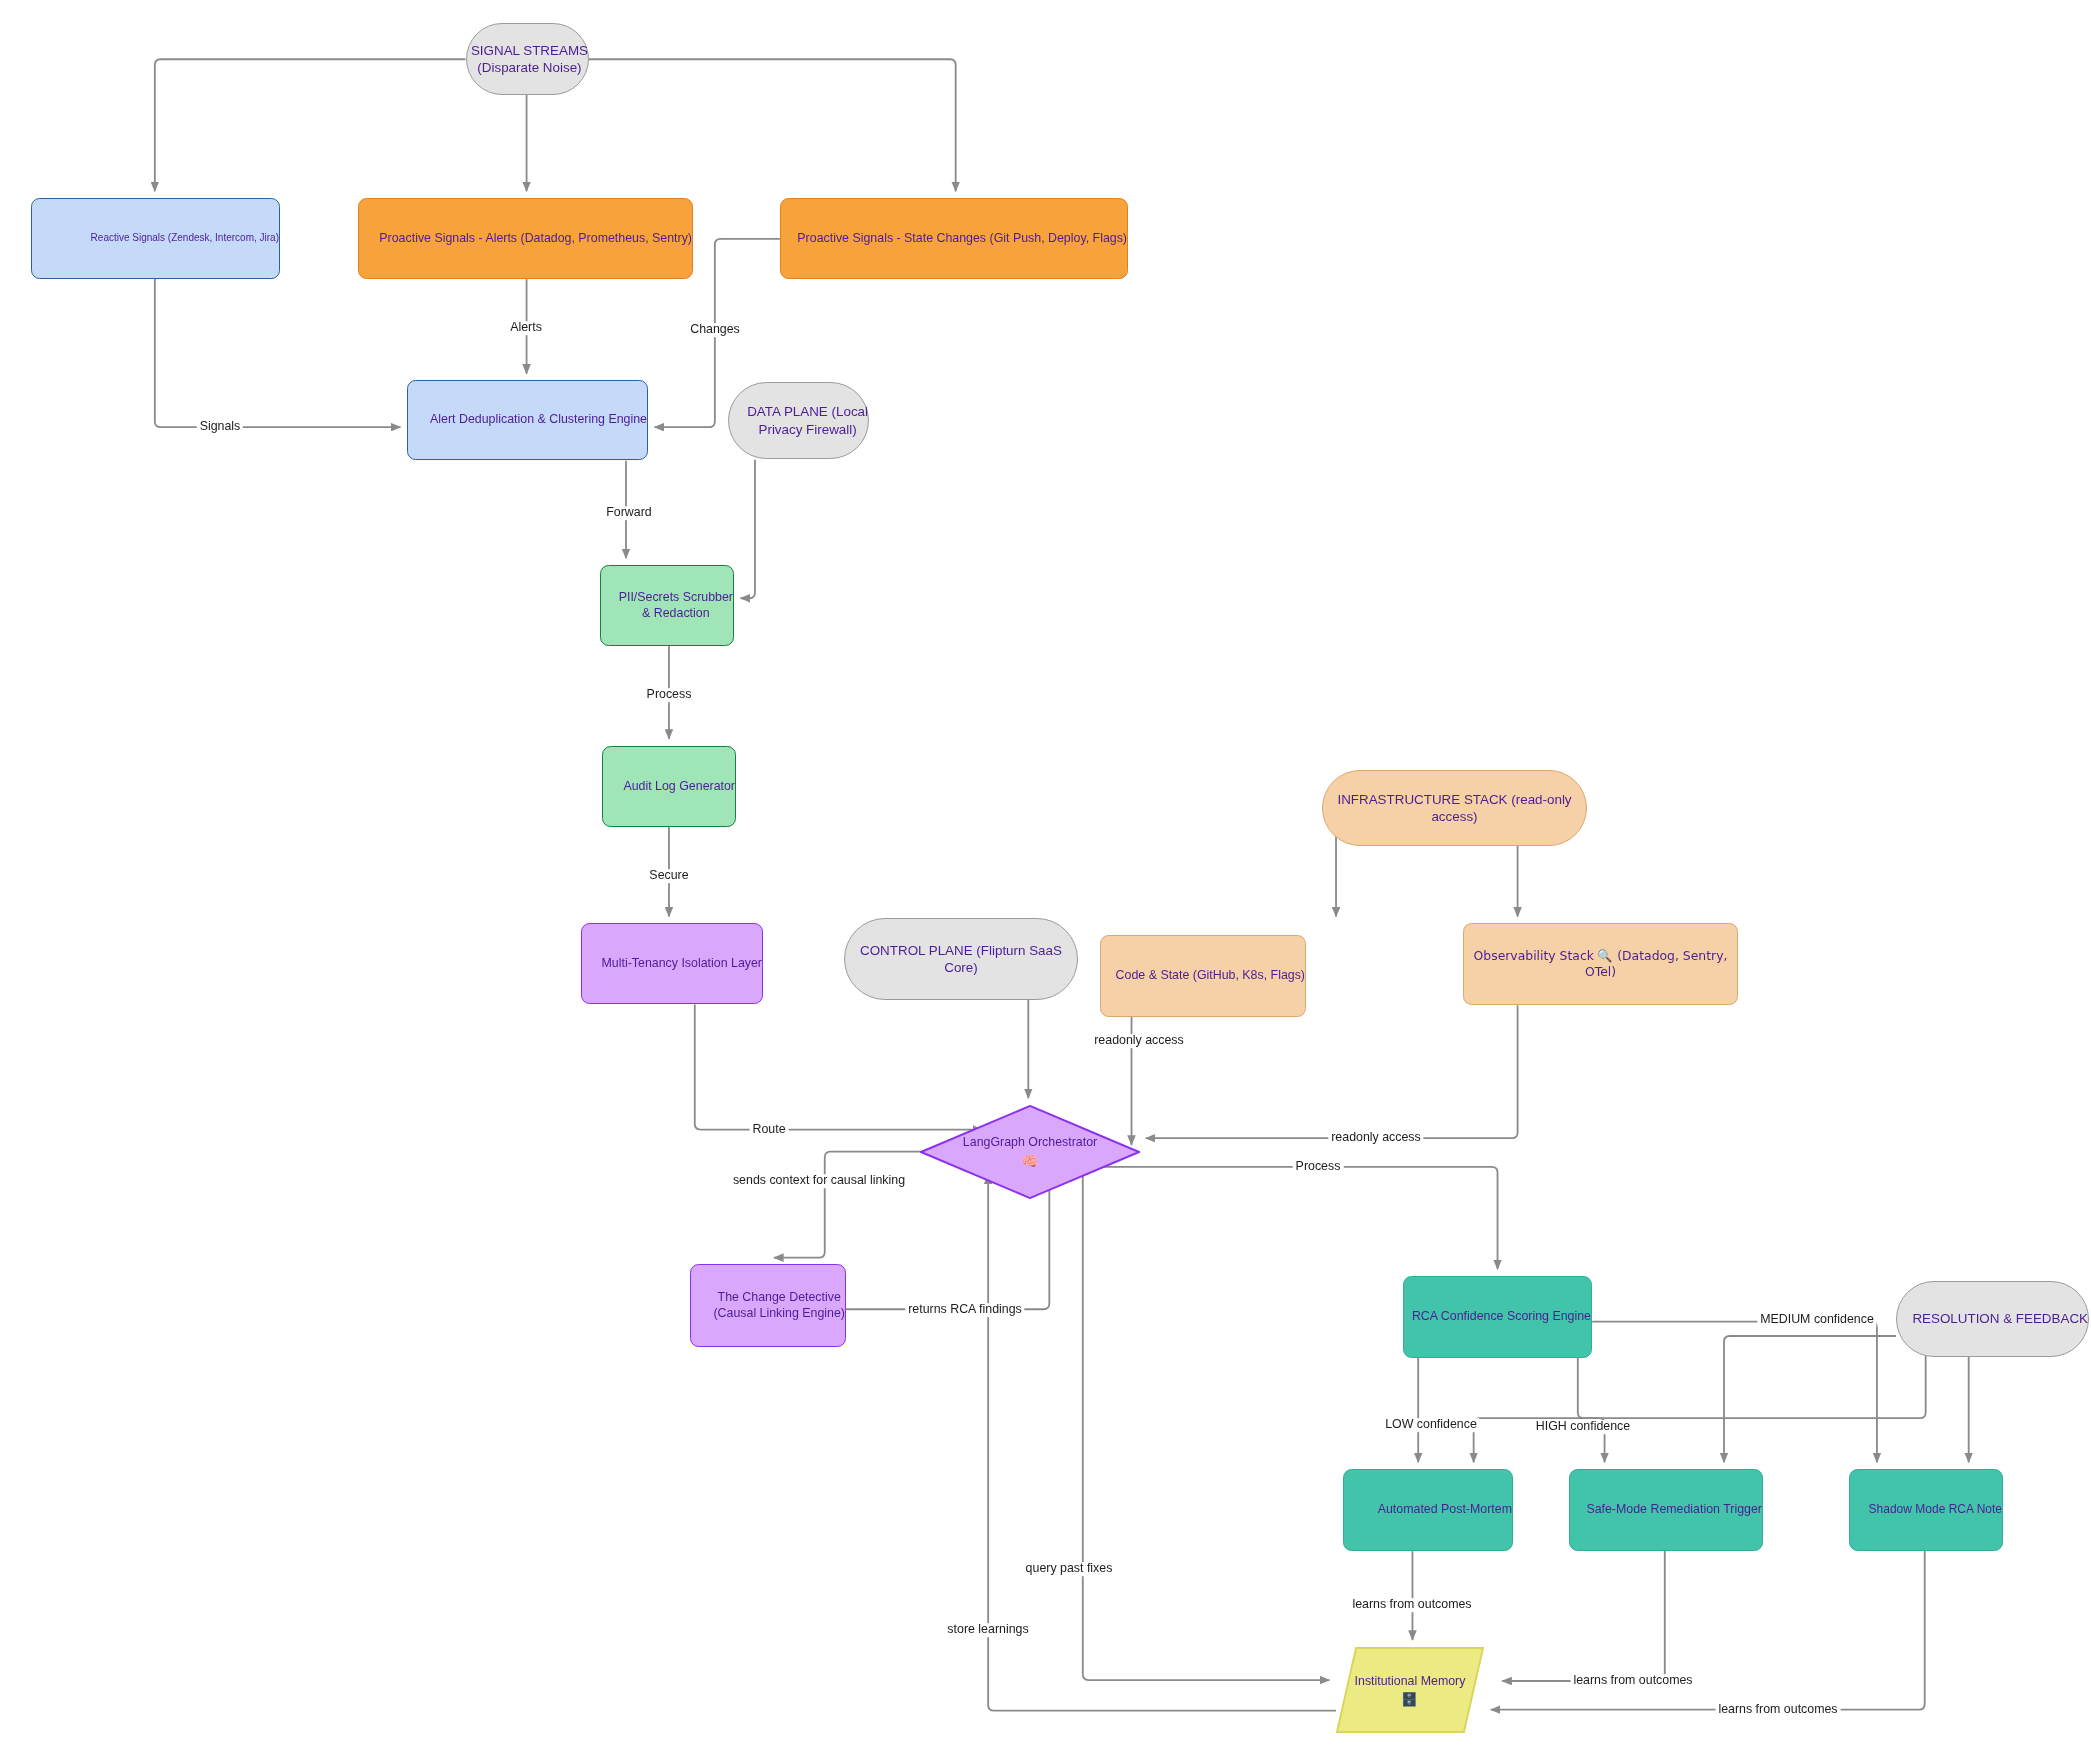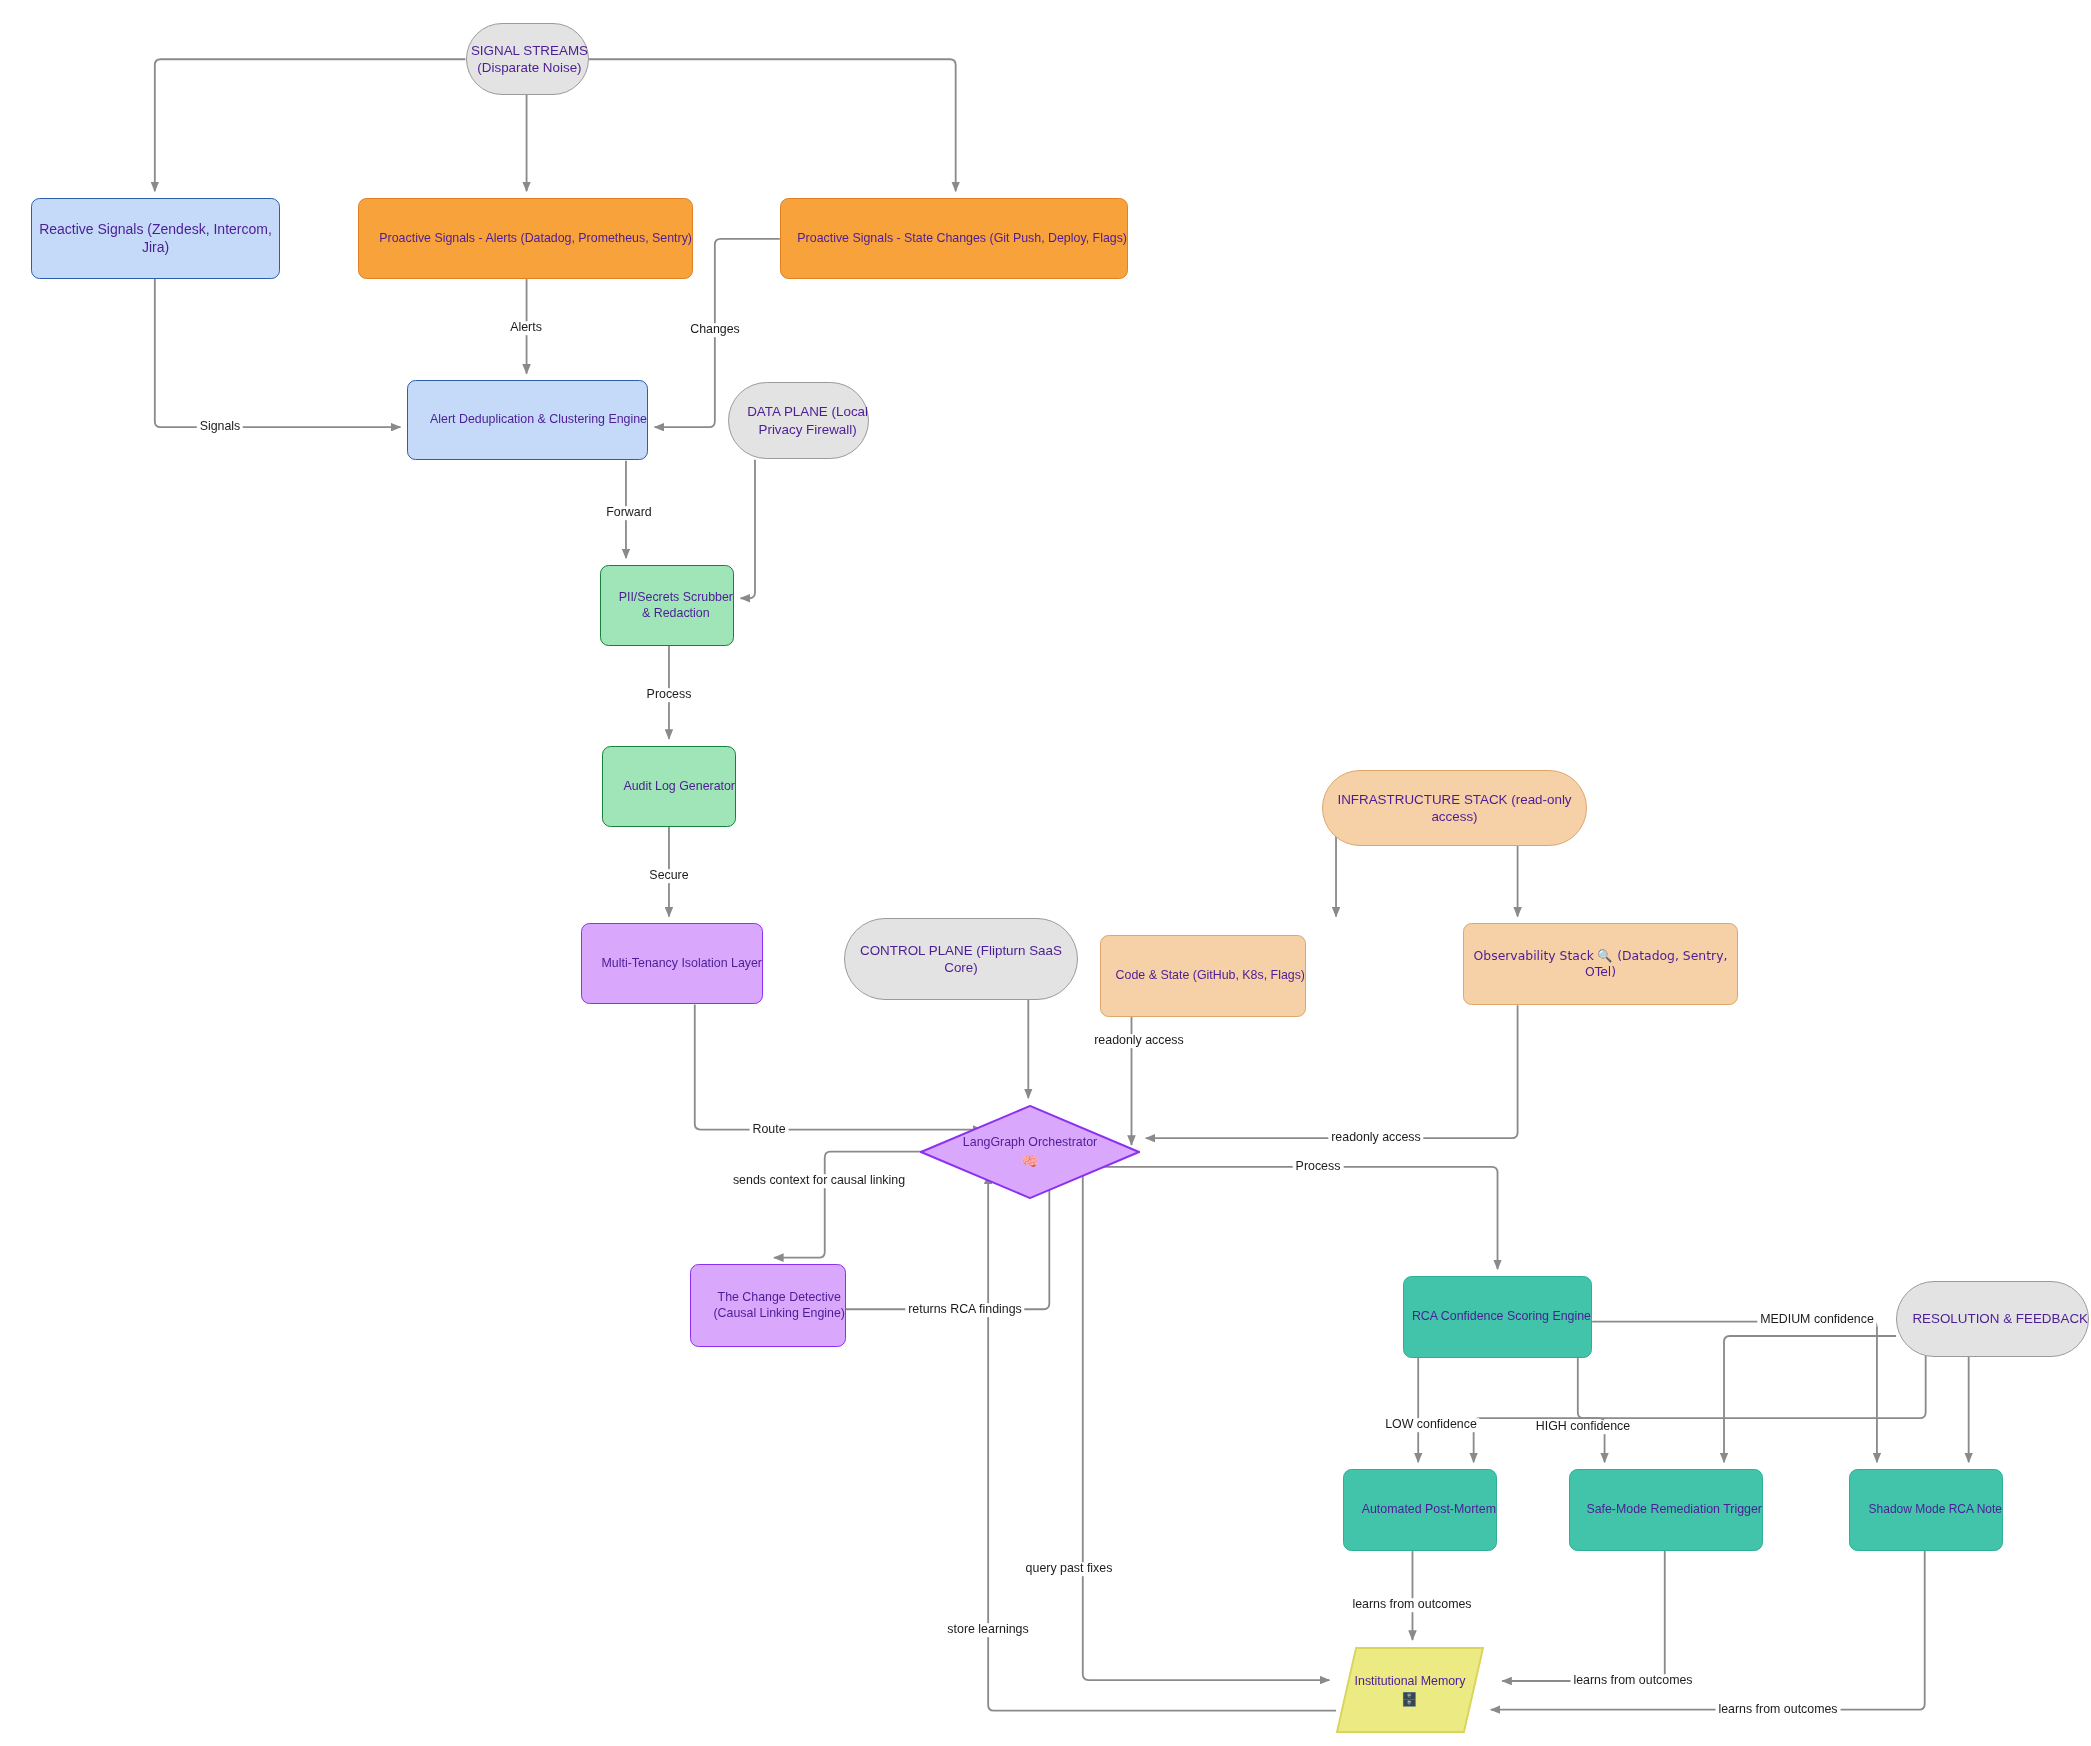--- a/index.html
+++ b/index.html
@@ -91,21 +91,21 @@
 
       <path d="M1398,1790 L1040,1790 Q1034,1790 1034,1784 L1034,1229"></path>
     </g>
   </svg>
 
   <div class="node n-stadium" style="left:466px;top:23px;width:123px;height:72px;background:#e3e3e3;border-color:#9a9a9a;font-size:13.4px;">
     <span style="white-space:pre-line;">SIGNAL STREAMS
 (Disparate Noise)</span>
   </div>
 
-  <div class="node n-rect" style="left:31px;top:198px;width:249px;height:81px;background:#c5daf8;border-color:#2b5fa8;font-size:14px;">
+  <div class="node n-rect" style="left:31px;top:198px;width:249px;height:81px;background:#c5daf8;border-color:#2b5fa8;font-size:10px;">
     <span style="white-space:pre-line;">Reactive Signals (Zendesk, Intercom, Jira)</span>
   </div>
 
   <div class="node n-rect" style="left:358px;top:198px;width:335px;height:81px;background:#f8a23c;border-color:#e08020;font-size:12.4px;">
     <span style="white-space:pre-line;">Proactive Signals - Alerts (Datadog, Prometheus, Sentry)</span>
   </div>
 
   <div class="node n-rect" style="left:780px;top:198px;width:348px;height:81px;background:#f8a23c;border-color:#e08020;font-size:12.4px;">
     <span style="white-space:pre-line;">Proactive Signals - State Changes (Git Push, Deploy, Flags)</span>
   </div>
@@ -164,21 +164,21 @@
   </div>
 
   <div class="node n-stadium" style="left:1896px;top:1281px;width:193px;height:76px;background:#e3e3e3;border-color:#9a9a9a;font-size:13.4px;">
     <span style="white-space:pre-line;">RESOLUTION &amp; FEEDBACK</span>
   </div>
 
   <div class="node n-rect" style="left:1403px;top:1276px;width:189px;height:82px;background:#42c4ab;border-color:#2fae96;font-size:12.4px;">
     <span style="white-space:pre-line;">RCA Confidence Scoring Engine</span>
   </div>
 
-  <div class="node n-rect" style="left:1343px;top:1469px;width:154px;height:82px;background:#42c4ab;border-color:#2fae96;font-size:12.4px;">
+  <div class="node n-rect" style="left:1343px;top:1469px;width:170px;height:82px;background:#42c4ab;border-color:#2fae96;font-size:12.4px;">
     <span style="white-space:pre-line;">Automated Post-Mortem</span>
   </div>
 
   <div class="node n-rect" style="left:1569px;top:1469px;width:194px;height:82px;background:#42c4ab;border-color:#2fae96;font-size:12.4px;">
     <span style="white-space:pre-line;">Safe-Mode Remediation Trigger</span>
   </div>
 
   <div class="node n-rect" style="left:1849px;top:1469px;width:154px;height:82px;background:#42c4ab;border-color:#2fae96;font-size:12px;">
     <span style="white-space:pre-line;">Shadow Mode RCA Note</span>
   </div>

